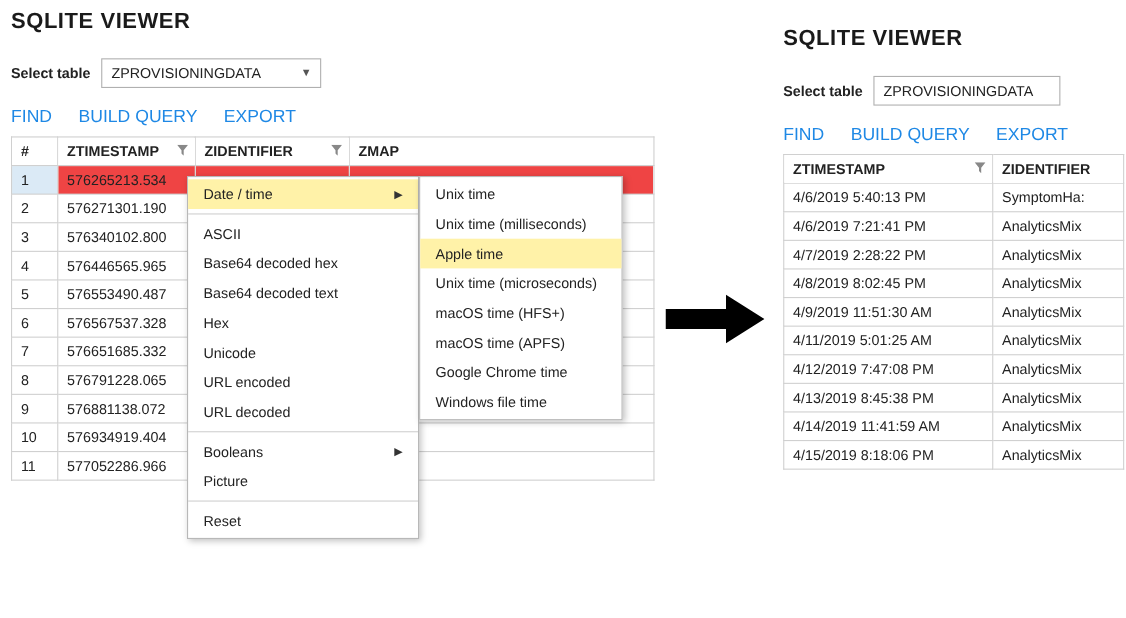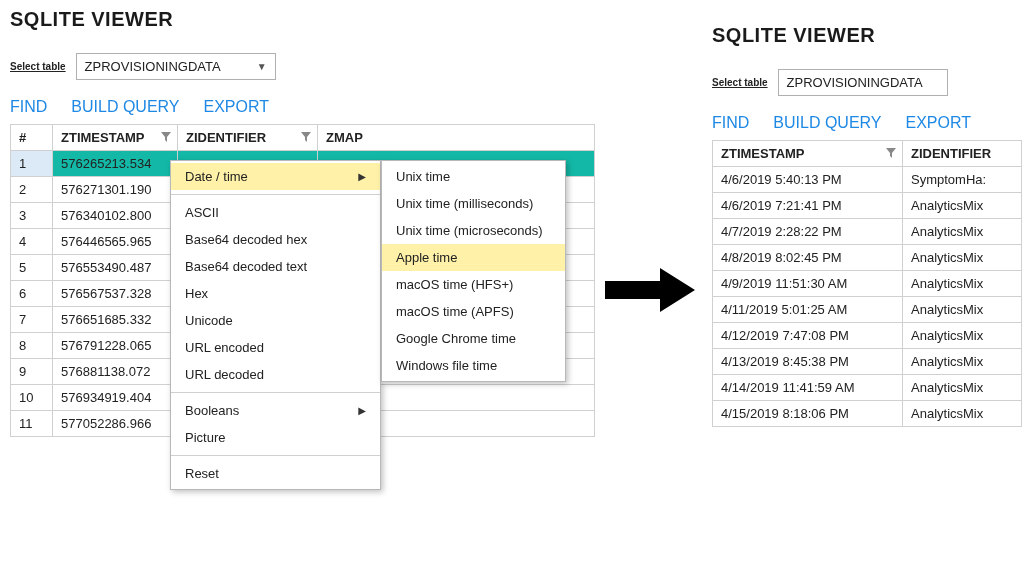--- a/index.html
+++ b/index.html
@@ -27,23 +27,22 @@
       color: #1a1a1a;
     }
 
     .select-row {
       display: flex;
       align-items: center;
       margin-bottom: 18px;
     }
     .select-label {
       font-weight: 700;
-      font-size: 10px;
+      font-size: 13px;
       margin-right: 10px;
-      text-decoration: underline;
     }
     .select-box {
       border: 1px solid #b0b0b0;
       padding: 5px 8px;
       min-width: 200px;
       background: #fff;
       display: flex;
       justify-content: space-between;
       align-items: center;
       font-size: 13px;
@@ -93,21 +92,21 @@
       transform: translateY(-50%);
       color: #888;
       font-size: 11px;
     }
     .left table .col-num { width: 42px; }
     .left table .col-ts { width: 125px; }
     .left table .col-id { width: 140px; }
     .left table .col-map { width: auto; }
 
     .left tbody tr:first-child td {
-      background: #14b8a6;
+      background: #ef4444;
     }
     .left tbody tr:first-child td:first-child {
       background: #dbeaf6;
     }
 
     
     .menu {
       position: absolute;
       background: #fff;
       border: 1px solid #b8b8b8;
@@ -288,22 +287,22 @@
     <span class="submenu-arrow">▶</span>
   </div>
   <div class="menu-item">Picture</div>
   <div class="menu-sep"></div>
   <div class="menu-item">Reset</div>
 </div>
 
 <div class="menu sub">
   <div class="menu-item">Unix time</div>
   <div class="menu-item">Unix time (milliseconds)</div>
+  <div class="menu-item hl">Apple time</div>
   <div class="menu-item">Unix time (microseconds)</div>
-  <div class="menu-item hl">Apple time</div>
   <div class="menu-item">macOS time (HFS+)</div>
   <div class="menu-item">macOS time (APFS)</div>
   <div class="menu-item">Google Chrome time</div>
   <div class="menu-item">Windows file time</div>
 </div>
 
 <div class="arrow">
   <svg width="90" height="50" viewBox="0 0 90 50">
     <path d="M0 16 L55 16 L55 3 L90 25 L55 47 L55 34 L0 34 Z" fill="#000"></path>
   </svg>

